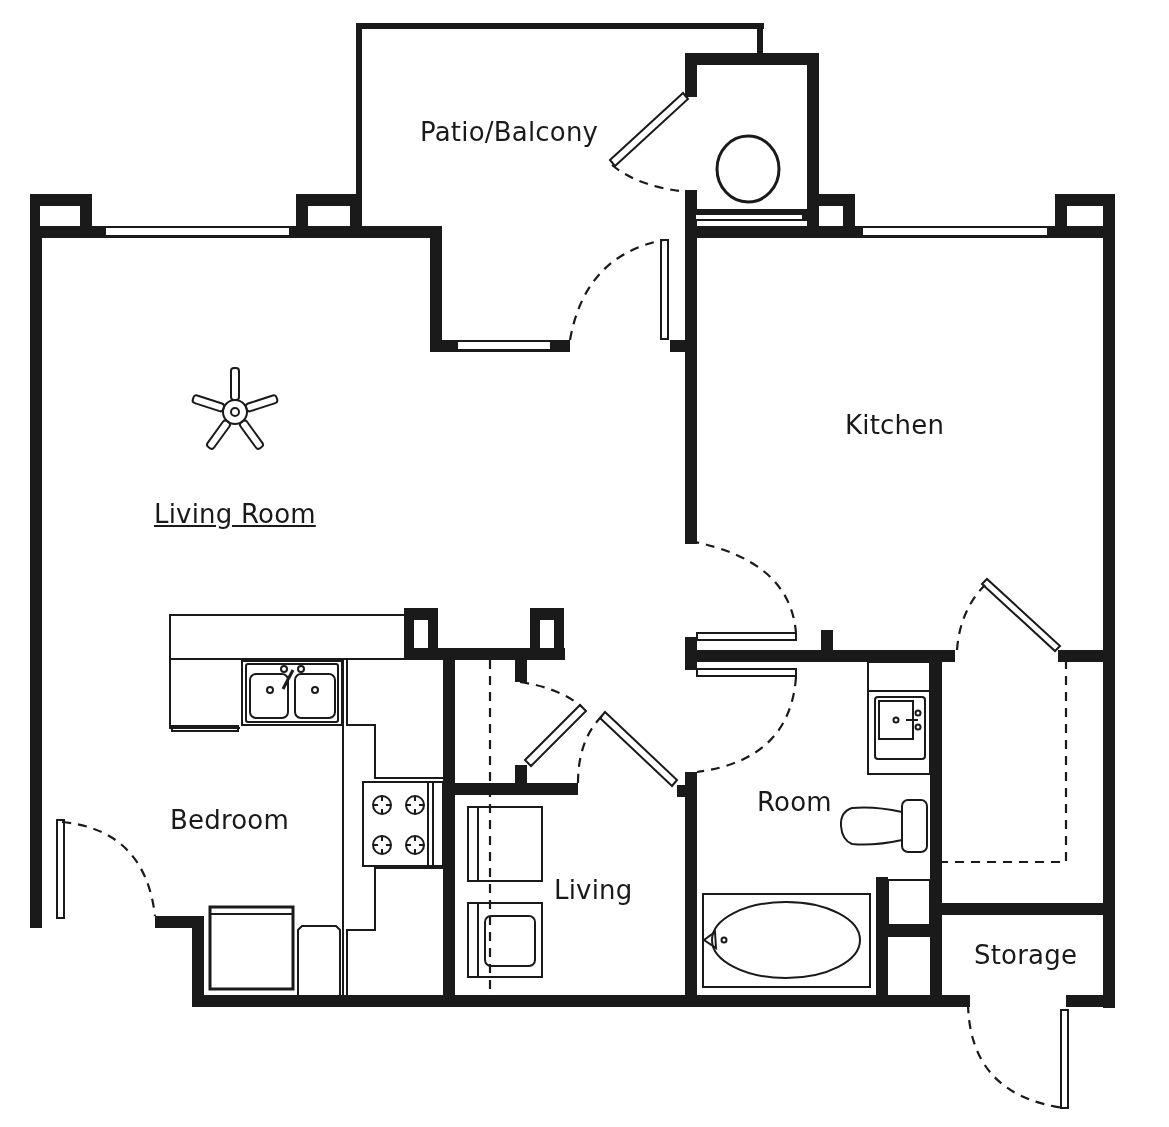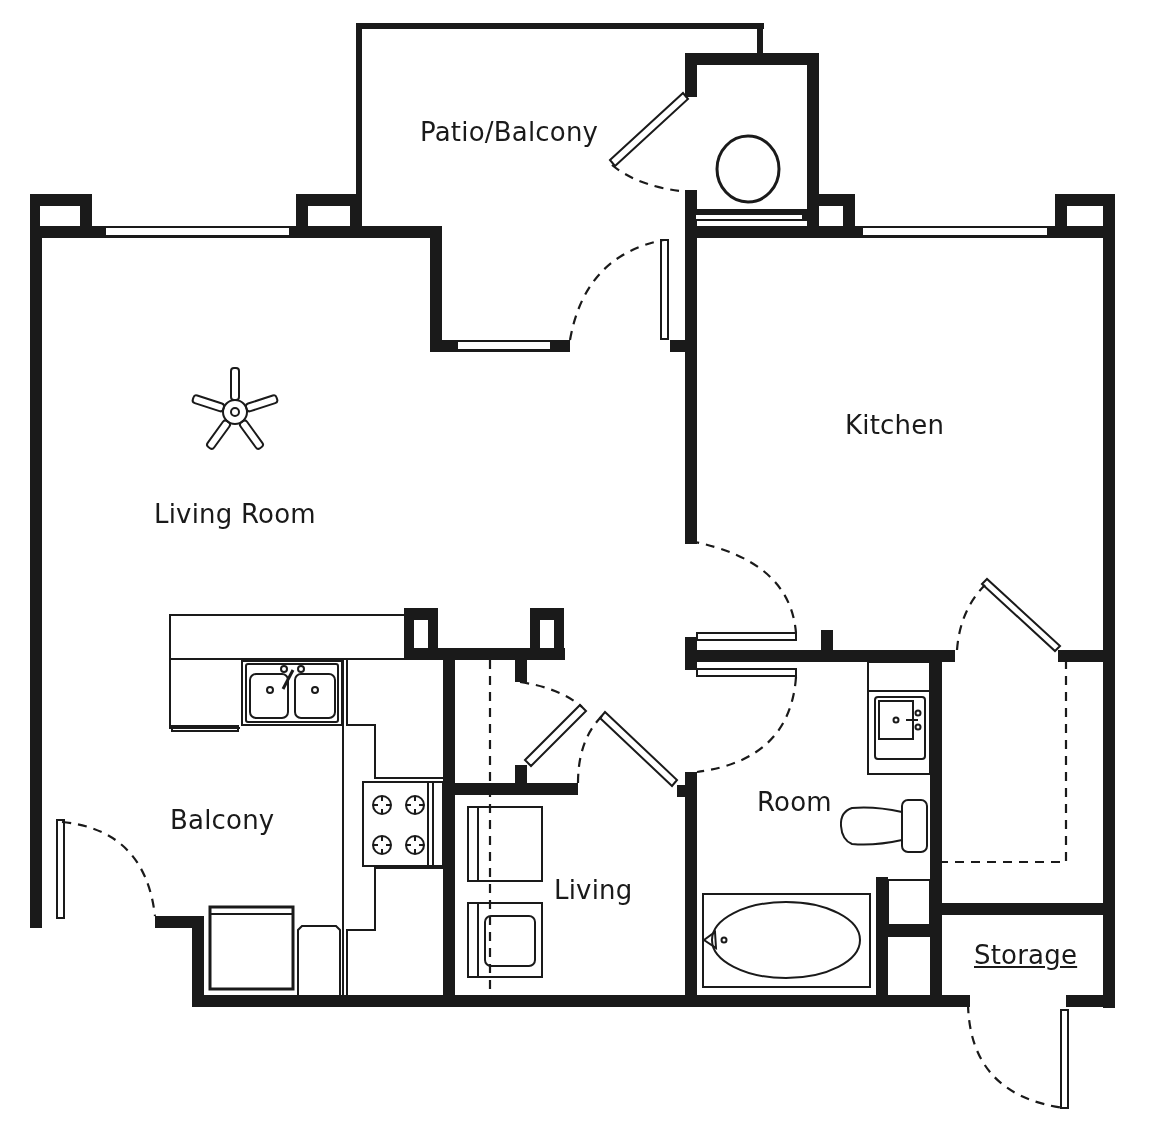--- a/index.html
+++ b/index.html
@@ -228,18 +228,18 @@
     <polygon class="thin2" points="704,940 715,932 716,948"></polygon>
     <circle class="thin2" cx="724" cy="940" r="2.5"></circle>
   </g>
 
   <g>
     <rect class="thin2" x="888" y="880" width="42" height="45"></rect>
   </g>
 </svg>
 
 <div class="lbl" style="left:420px; top:117px;">Patio/Balcony</div>
-<div class="lbl" style="left:154px; top:499px;">Living Room</div>
+<div class="lbl" style="left:154px; top:499px;text-decoration:underline;">Living Room</div>
 <div class="lbl" style="left:845px; top:410px;">Kitchen</div>
-<div class="lbl" style="left:170px; top:805px;">Balcony</div>
+<div class="lbl" style="left:170px; top:805px;">Bedroom</div>
 <div class="lbl" style="left:554px; top:875px;">Living</div>
 <div class="lbl" style="left:757px; top:787px;">Room</div>
-<div class="lbl" style="left:974px; top:940px;text-decoration:underline;">Storage</div>
+<div class="lbl" style="left:974px; top:940px;">Storage</div>
 
 </body></html>

